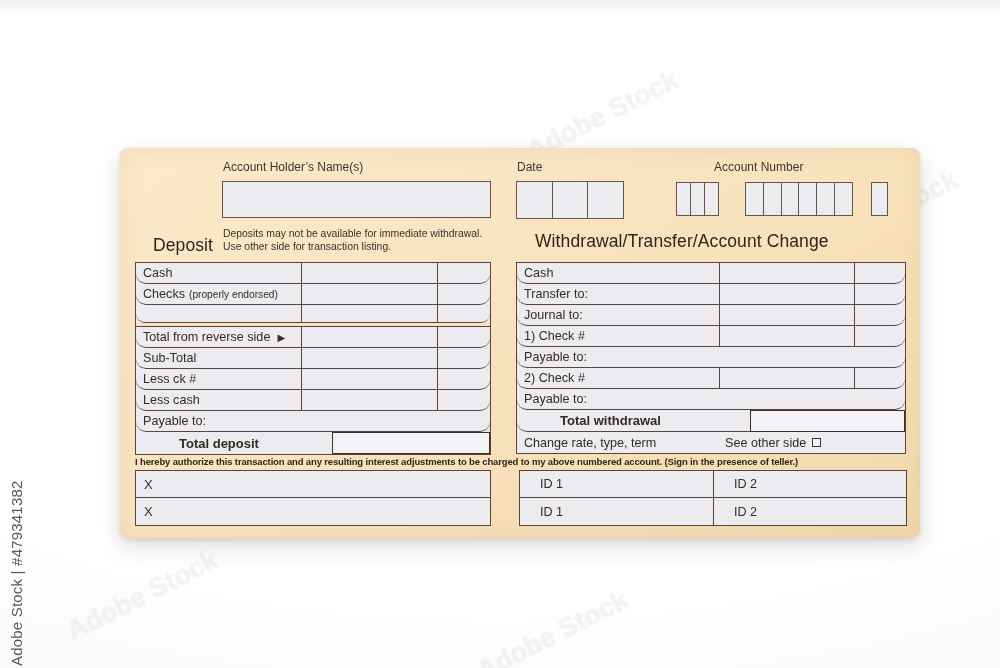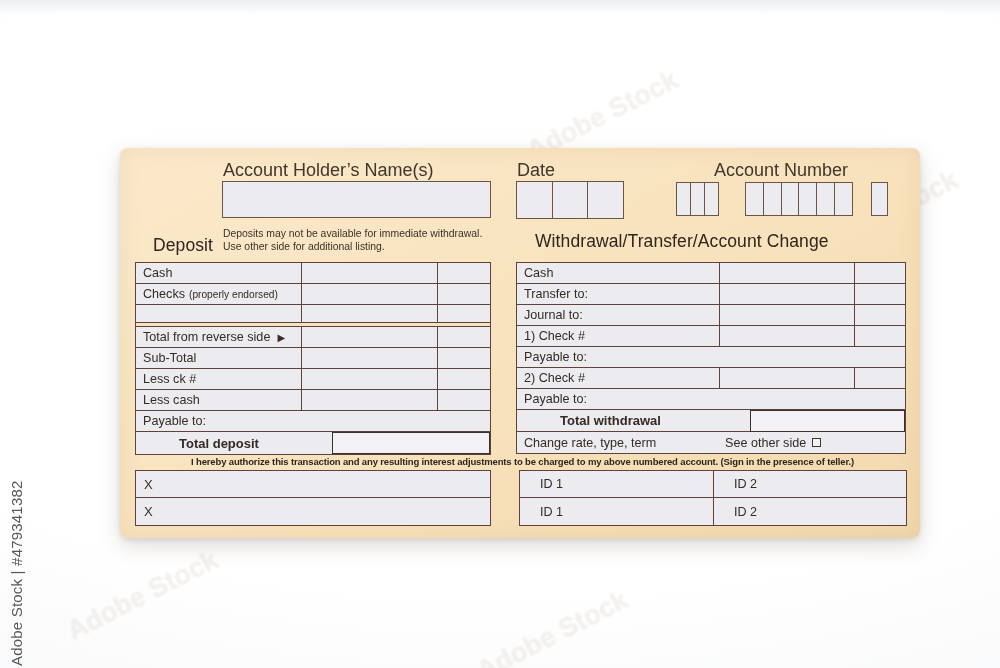--- a/index.html
+++ b/index.html
@@ -27,46 +27,46 @@
     transform:rotate(-90deg) translateX(-238px);transform-origin:0 0;
     font-size:15px;font-weight:500;color:var(--wm);letter-spacing:.2px;
     text-shadow:0 0 3px rgba(255,255,255,.9);line-height:28px;}
   
   .slip{position:absolute;left:120px;top:148px;width:800px;height:390px;border-radius:8px;
     background:linear-gradient(150deg,var(--slip-bg1) 0%,var(--slip-bg2) 55%,var(--slip-bg3) 100%);
     box-shadow:0 8px 22px rgba(70,60,45,.18),0 2px 5px rgba(70,60,45,.12),
       inset 0 0 22px rgba(150,110,60,.10);
     color:var(--ink);}
   .slip > *{position:absolute;}
-  .flabel{font-size:18px;color:#40362c;white-space:nowrap;}
+  .flabel{font-size:12px;color:#40362c;white-space:nowrap;}
   .inputbox{background:var(--cell);border:1.3px solid #6b5348;}
   .cells{display:flex;}
   .cells > div{flex:1;border-left:1px solid #6b5348;}
   .cells > div:first-child{border-left:none;}
   .sec-title{font-size:17.5px;font-weight:400;color:#2e251e;letter-spacing:.1px;white-space:nowrap;margin-left:18px;}
   .note{font-size:10.4px;line-height:12.5px;color:#3b3129;white-space:nowrap;}
   
   .ptable{border:1.6px solid var(--line);background:var(--cell);}
   .prow{position:relative;display:flex;align-items:center;height:21px;
-    border-bottom:1px solid var(--line);font-size:12.6px;color:var(--ink);background:var(--cell);}
+    border-bottom:1px solid var(--line);font-size:12.6px;color:var(--ink);background:var(--cell);border-radius:10px;}
   .prow:last-child{border-bottom:none;}
   .prow .lbl{padding-left:7px;white-space:nowrap;}
   .prow .fill{flex:1;height:100%;}
   .vcell{height:100%;border-left:1.1px solid var(--line);}
   .dep .amt{width:136px;} .dep .cts{width:53px;}
   .wdr .amt{width:135px;} .wdr .cts{width:51px;}
   .h-blank{height:18px;}
   .spacer{height:4px;background:#f6e2bd;border-bottom:1px solid var(--line);}
   .sub{font-size:10.2px;margin-left:4px;white-space:nowrap;}
   .arrow{font-size:10px;margin-left:7px;color:#3a2e24;}
   .bold .lbl{font-weight:700;font-size:13px;margin-left:36px;}
   .total-box{flex:1;height:21px;border:1.9px solid var(--line-dark);background:var(--cell-light);}
   .aside-lbl{position:absolute;left:208px;top:0;height:100%;display:flex;align-items:center;white-space:nowrap;}
   .chk{display:inline-block;width:9px;height:9px;border:1.2px solid #40362c;margin-left:6px;background:var(--cell-light);}
-  .auth{font-size:9.5px;font-weight:700;letter-spacing:-.15px;color:#2e251d;white-space:nowrap;text-align:center;}
+  .auth{font-size:9.5px;font-weight:700;letter-spacing:-.15px;color:#2e251d;white-space:nowrap;}
   .sigbox{border:1.3px solid var(--line);background:var(--cell);}
   .sigrow{display:flex;align-items:center;height:27px;border-bottom:1px solid var(--line);
     font-size:13px;color:var(--ink);}
   .sigrow:last-child{border-bottom:none;}
   .sigrow .xl{padding-left:8px;}
   .idcol{display:flex;align-items:center;height:100%;padding-left:20px;font-size:12.6px;}
   .idcol.first{width:193px;}
   .idcol.second{flex:1;border-left:1.1px solid var(--line);}
 </style>
 </head>
@@ -110,21 +110,21 @@
       <div></div>
       <div></div>
       <div></div>
       <div></div>
     </div>
     <div class="inputbox" style="left:751px;top:34px;width:17px;height:34px"></div>
 
     <div class="sec-title" style="left:15px;top:87px">Deposit</div>
     <div class="note" style="left:103px;top:80px">
       <div>Deposits may not be available for immediate withdrawal.</div>
-      <div>Use other side for additional listing.</div>
+      <div>Use other side for transaction listing.</div>
     </div>
     <div class="sec-title" style="left:397px;top:83px">Withdrawal/Transfer/Account Change</div>
 
     <div class="ptable dep" style="left:15px;top:114px;width:356px">
       <div class="prow">
         <span class="lbl">Cash</span>
         <span class="fill"></span>
         <div class="vcell amt"></div>
         <div class="vcell cts"></div>
       </div>

